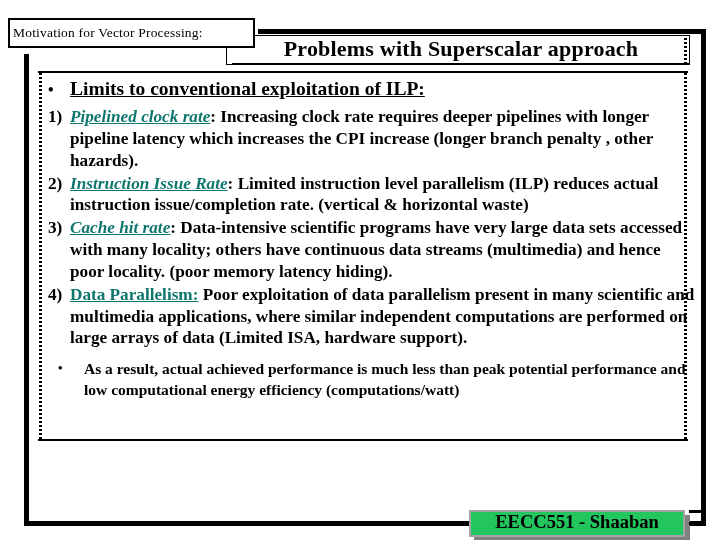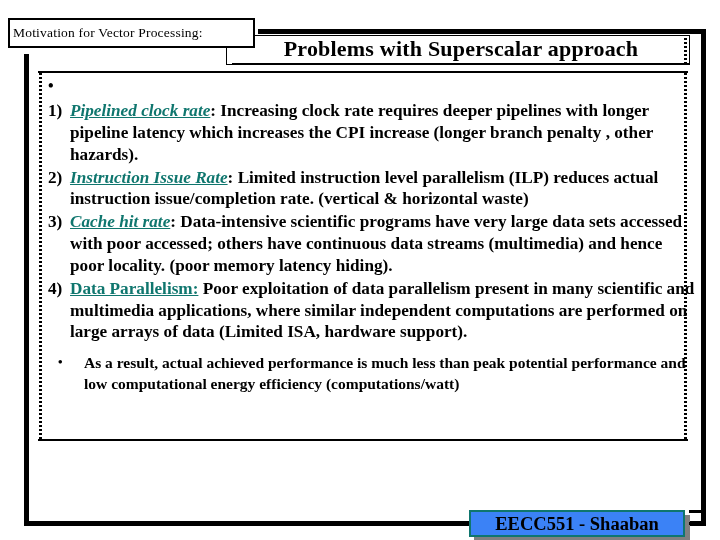--- a/index.html
+++ b/index.html
@@ -216,26 +216,26 @@
     position: absolute;
     left: 474px; top: 499px;
     width: 216px; height: 27px;
     background: #808080;
     z-index: 8;
   }
   .sig-box {
     position: absolute;
     left: 469px; top: 494px;
     width: 216px; height: 27px;
-    background: #3b82f6;
-    border: 2px solid #0f766e;
+    background: #22c55e;
+    border: 2px solid #a3a3a3;
     box-sizing: border-box;
     z-index: 9;
     display: flex;
-    align-items: flex-end;
+    align-items: flex-start;
     justify-content: center;
   }
   .sig-box .sig-text {
     font-size: 18.5px;
     font-weight: bold;
     white-space: nowrap;
   }
   .sig-sub {
     position: absolute;
     left: 469px; top: 526px;
@@ -281,35 +281,36 @@
   </div>
 
   <div class="content-box"></div>
   <div class="content-dots-left"></div>
   <div class="content-dots-right"></div>
 
   <div class="body-area">
 
     <div class="main-bullet">
       <span class="bdot">•</span>
+      <span class="blabel">Limits to conventional exploitation of ILP:</span>
     </div>
 
     <div class="num-item">
       <span class="num">1)</span>
       <span class="itxt"><span class="term ital">Pipelined clock rate</span><span>:  Increasing clock rate requires deeper pipelines  with longer pipeline latency which increases the CPI increase (longer branch penalty , other hazards).</span></span>
     </div>
 
     <div class="num-item">
       <span class="num">2)</span>
       <span class="itxt"><span class="term ital">Instruction Issue Rate</span><span>:  Limited instruction level parallelism (ILP) reduces actual instruction issue/completion rate. (vertical &amp; horizontal waste)</span></span>
     </div>
 
     <div class="num-item">
       <span class="num">3)</span>
-      <span class="itxt"><span class="term ital">Cache hit rate</span><span>:  Data-intensive scientific programs have very large data sets accessed with poor accessed;  others have continuous data streams (multimedia) and hence poor locality.  (poor memory latency hiding).</span></span>
+      <span class="itxt"><span class="term ital">Cache hit rate</span><span>:  Data-intensive scientific programs have very large data sets accessed with many locality;  others have continuous data streams (multimedia) and hence poor locality.  (poor memory latency hiding).</span></span>
     </div>
 
     <div class="num-item">
       <span class="num">4)</span>
       <span class="itxt"><span class="term">Data Parallelism:</span><span>  Poor exploitation of data parallelism present in many scientific and multimedia applications, where similar independent computations are performed on large arrays of data (Limited ISA, hardware support).</span></span>
     </div>
 
     <div class="last-bullet">
       <span class="bdot">•</span>
       <span>As a result, actual achieved performance is much less than peak potential performance and low computational energy efficiency (computations/watt)</span>

